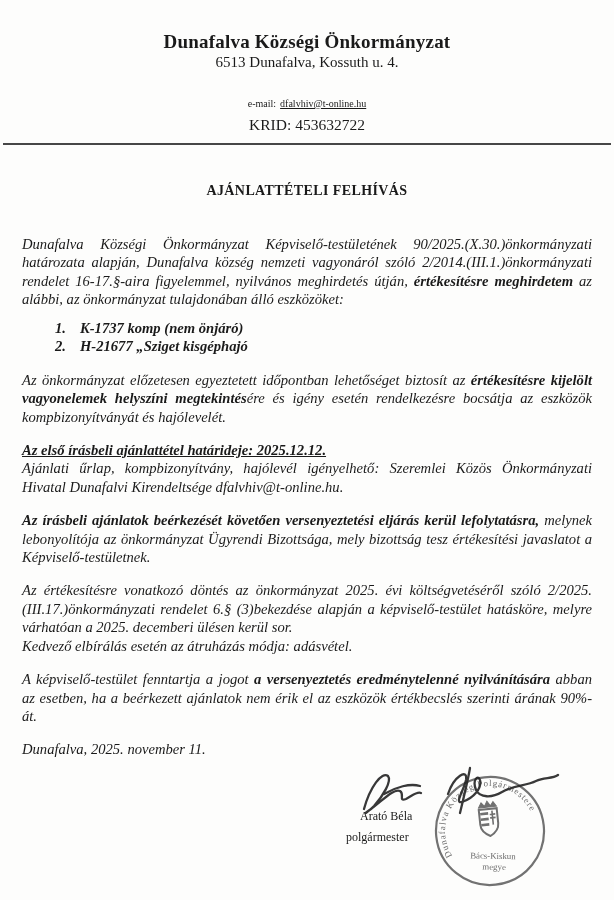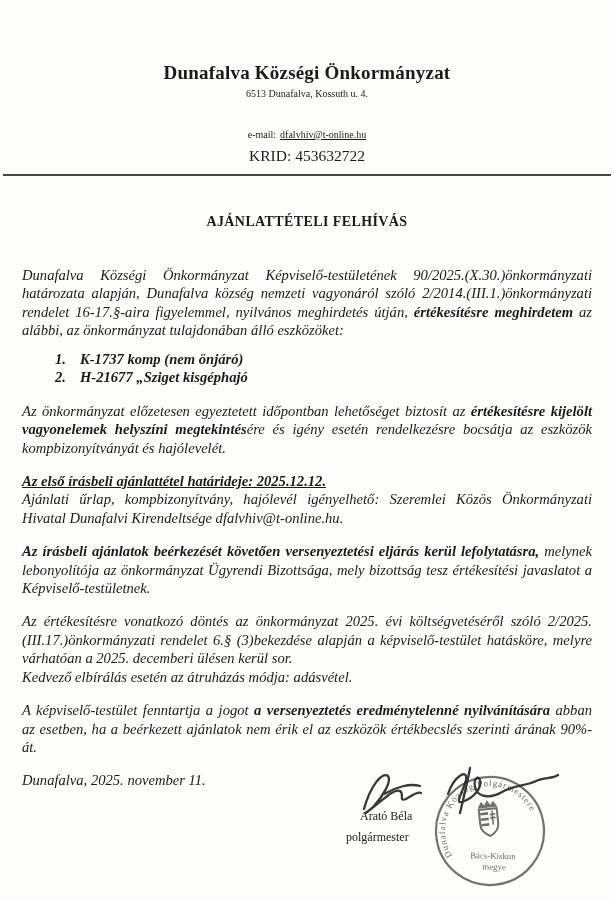--- a/index.html
+++ b/index.html
@@ -3,23 +3,23 @@
 <meta charset="utf-8">
 <style>
   html, body { margin: 0; padding: 0; }
   body { width: 614px; height: 900px; background: #ffffff; }
   .page {
     position: relative; width: 614px; height: 900px; overflow: hidden;
     background: #fdfdfc; color: #1a1a1a;
     font-family: "Liberation Serif", "DejaVu Serif", serif;
   }
   
-  .letterhead { text-align: center; padding-top: 62px; line-height: 21px; }
+  .letterhead { text-align: center; padding-top: 31px; line-height: 21px; }
   .org   { font-size: 19px; font-weight: bold; letter-spacing: .2px; }
-  .addr  { font-size: 10px; }
+  .addr  { font-size: 15px; }
   .email-line { font-size: 10px; margin-top: 20px; }
   .email-label { margin-right: 4px; }
   a.email { color: inherit; text-decoration: underline; cursor: pointer; }
   .krid  { font-size: 15.5px; }
   .rule  { border: none; border-top: 2px solid #474747; margin: 8px 3px 0 3px; }
   
   .title { margin: 38px 0 0; text-align: center; font-size: 14px; font-weight: bold; letter-spacing: .4px; }
   
   .content { padding: 0 22px; font-size: 14.6px; line-height: 18.4px; text-align: justify; font-style: italic; }
   .para { margin: 15px 0 0; }

